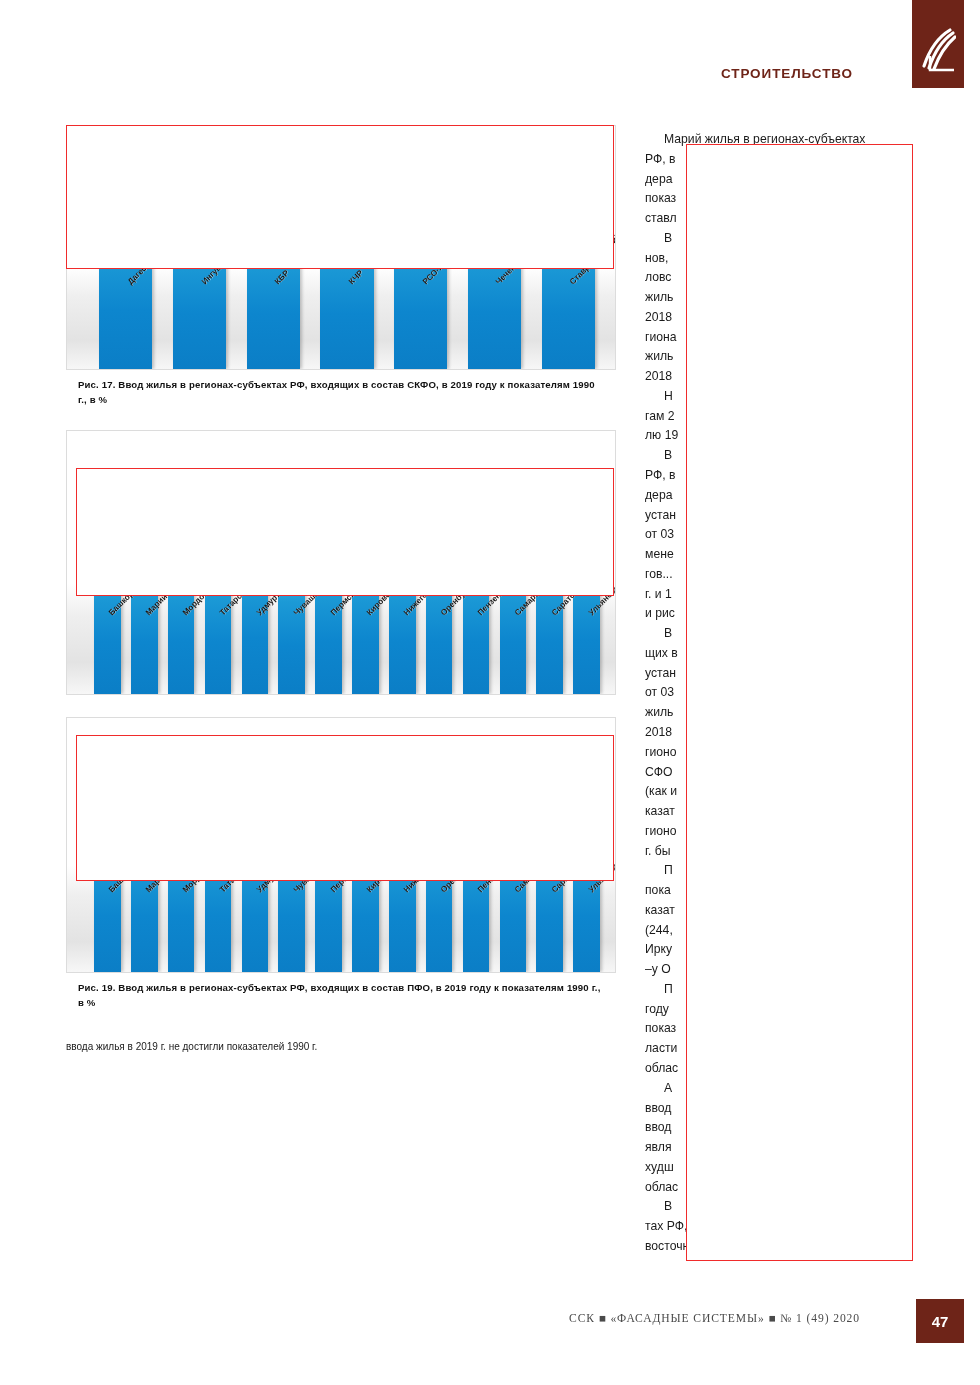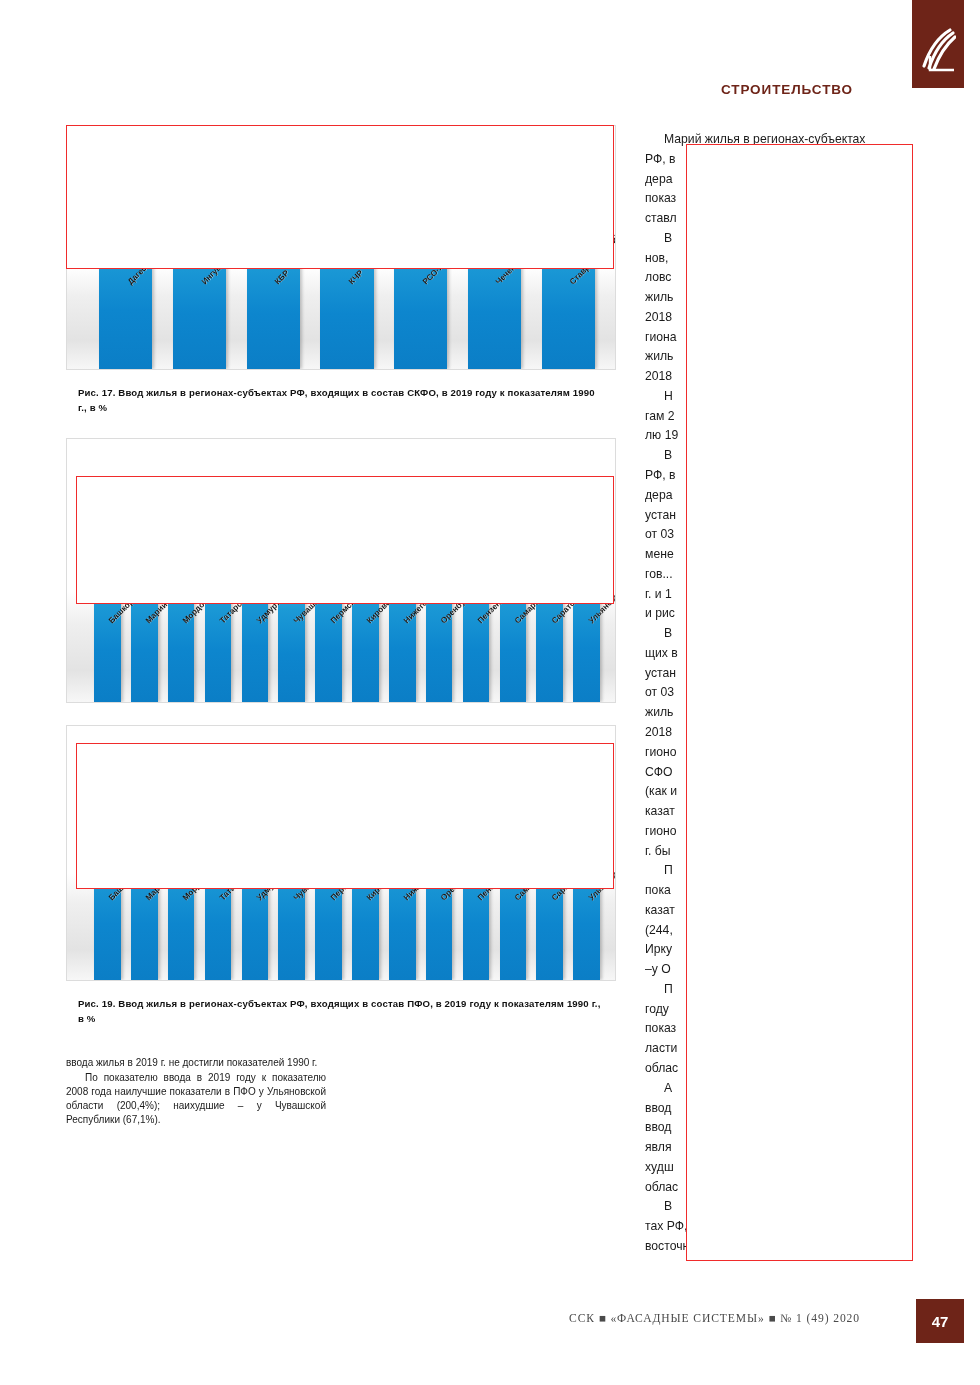--- a/index.html
+++ b/index.html
@@ -25,21 +25,20 @@
   }
   .header-title {
     position: absolute;
     right: 127px;
     top: 66px;
     font-size: 13.5px;
     font-weight: bold;
     letter-spacing: 0.9px;
     color: #6e2418;
     font-family: "Liberation Sans", sans-serif;
-    margin-top: 16px;
   }
   .logo-block {
     position: absolute;
     right: 16px;
     top: 0;
     width: 52px;
     height: 88px;
     background: #6e2418;
   }
   .logo-mark {
@@ -145,21 +144,21 @@
     z-index: 40;
   }
 
   .fig-caption {
     font-family: "Liberation Sans", sans-serif;
     font-size: 9.6px;
     font-weight: bold;
     line-height: 1.55;
     color: #111;
     letter-spacing: 0.15px;
-    margin-top: 16px;
+    margin-top: 8px;
     padding-left: 12px;
     width: 524px;
   }
 
   
   .prose-row {
     display: flex;
     gap: 30px;
     margin-top: 30px;
   }
@@ -477,21 +476,20 @@
           </div>
         </div>
     </div>
     <div class="redaction" style="left:10px; top:18px; width:538px; height:146px;"></div>
     <div class="fig-caption">Рис. 19. Ввод жилья в регионах-субъектах РФ, входящих в состав ПФО, в 2019 году к показателям 1990 г., в %</div>
   </div>
 
   <div class="prose-row">
     <div class="prose-col">
       <p>ввода жилья в 2019 г. не достигли показателей 1990 г.</p>
-      <p>По показателю ввода в 2019 году к показателю 2008 года наилучшие показатели в ПФО у Ульяновской области (200,4%); наихудшие – у Чувашской Республики (67,1%).</p>
     </div>
   </div>
 </div>
 
 <div class="col-right">
   <div class="right-lead">
     <p style="text-indent:19px;">Марий жилья в регионах-субъектах</p>
     <div id="right-fragments">
         <p>РФ, в</p>
         <p>дера</p>

